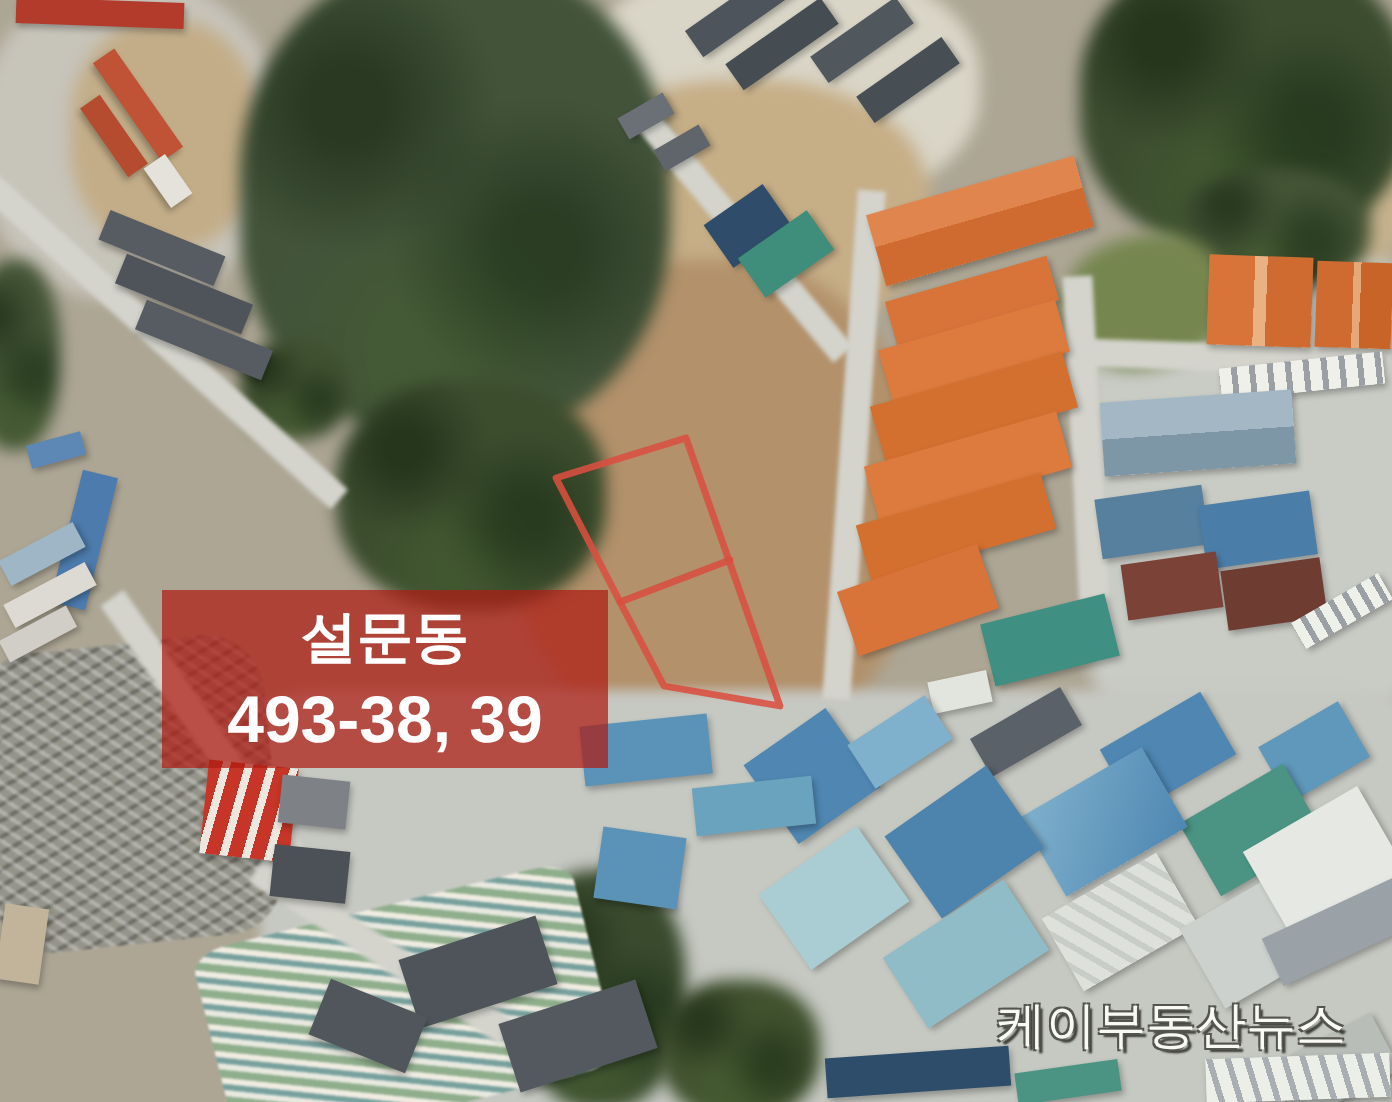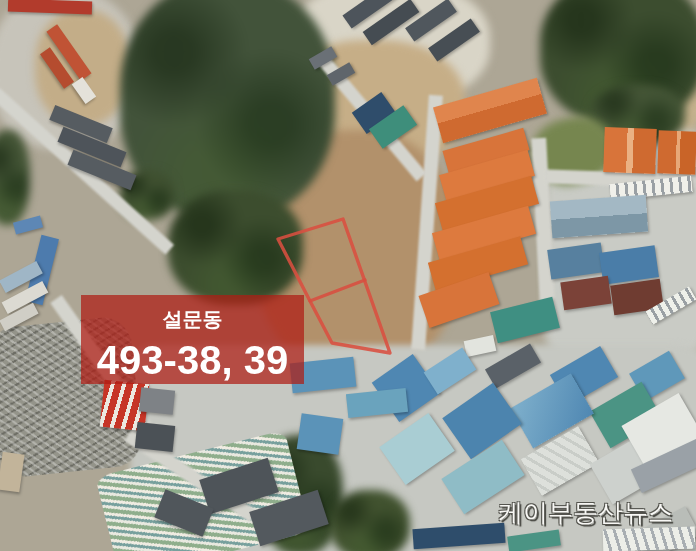--- a/index.html
+++ b/index.html
@@ -13,22 +13,22 @@
      radial-gradient(circle at 45% 82%, rgba(70,95,50,.55) 10%, transparent 40%);}
   
   .r{position:absolute;background:#d4d4cd;filter:blur(1px);z-index:2;}
   
   .b{position:absolute;box-shadow:1px 2px 3px rgba(0,0,0,.28);z-index:3;}
   
   .parcel{position:absolute;left:0;top:0;z-index:5;}
   .label-box{position:absolute;left:81px;top:295px;width:223px;height:89px;
      background:rgba(175,28,20,.72);z-index:6;display:flex;flex-direction:column;
      align-items:center;justify-content:center;text-align:center;color:#fff;font-weight:bold;}
-  .label-box .l1{font-size:20px;line-height:40px;}
-  .label-box .l2{font-size:40px;line-height:42px;}
+  .label-box .l1{font-size:28px;line-height:40px;}
+  .label-box .l2{font-size:33px;line-height:42px;}
   .watermark{position:absolute;left:498px;top:496px;z-index:7;font-size:25px;font-weight:normal;
      color:#f8f8f5;white-space:nowrap;
      text-shadow:-1px -1px 0 #55554f,1px -1px 0 #55554f,-1px 1px 0 #55554f,2px 2px 1px #3e3e38;}
 </style>
 </head>
 <body>
 
 <div class="scene">
 
   <div class="t" style="left:-10px;top:-10px;width:150px;height:160px;background:#c7c4ba;"></div>

